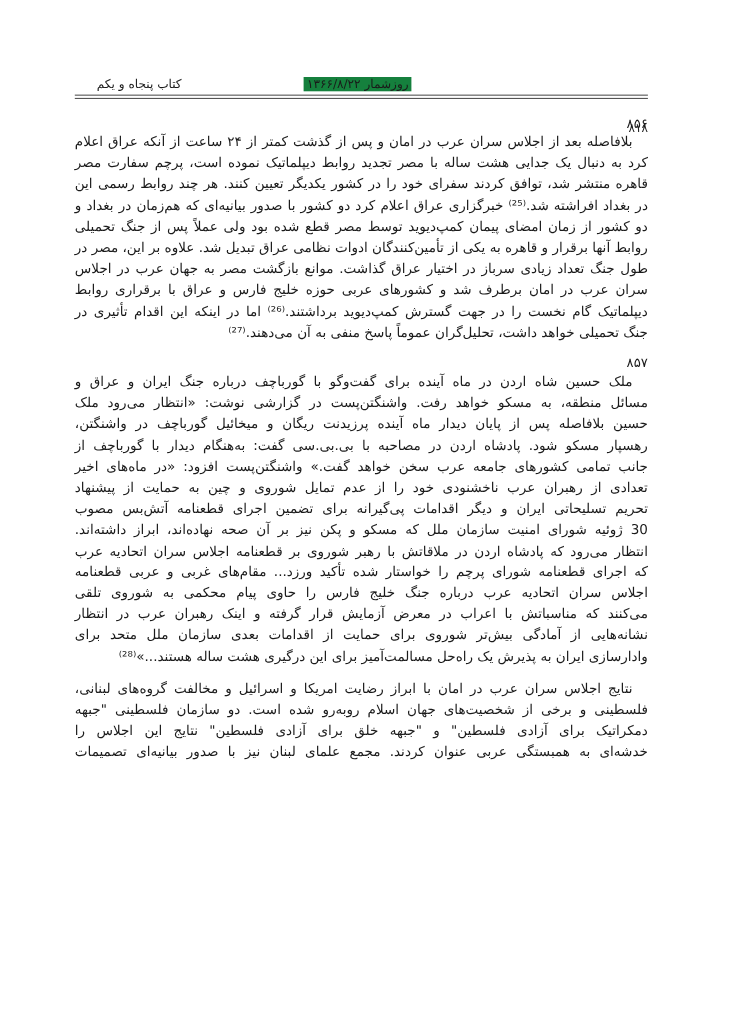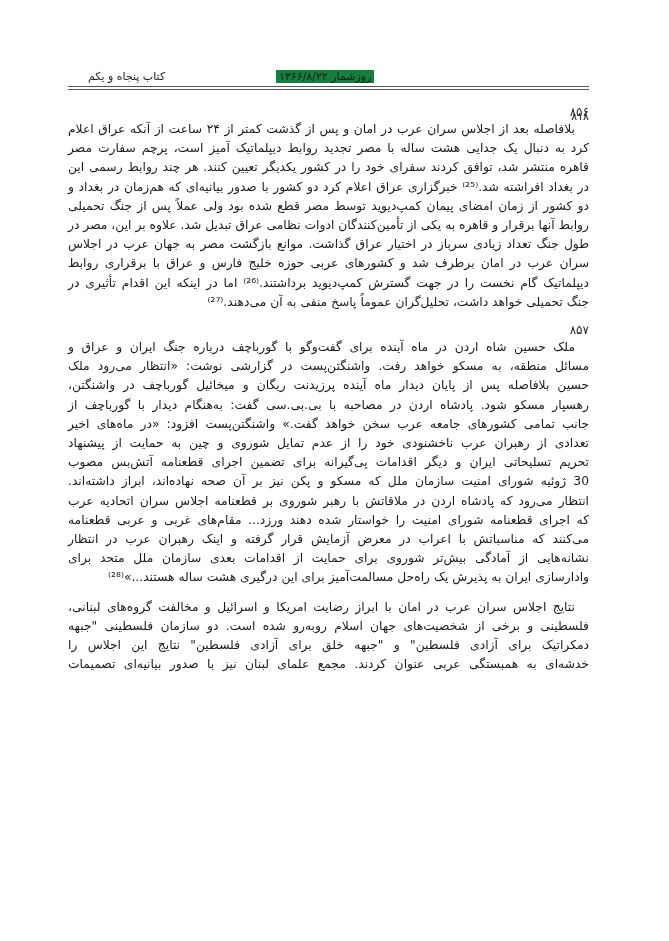--- a/index.html
+++ b/index.html
@@ -25,21 +25,21 @@
   <span class="hdr-left" style="left:88px;">کتاب پنجاه و یکم</span>
   <div style="position:absolute; left:68px; top:86px; width:521px; border-top:1px solid #555;"></div>
   <div style="position:absolute; left:68px; top:89px; width:521px; border-top:1px solid #555;"></div>
 </div>
 
 <div class="page">
   <div class="entry">
     <p class="entry-num">۸۵۶</p>
     <div class="para">
       <span class="line first">بلافاصله بعد از اجلاس سران عرب در امان و پس از گذشت کمتر از ۲۴ ساعت از آنکه عراق اعلام</span>
-      <span class="line">کرد به دنبال یک جدایی هشت ساله با مصر تجدید روابط دیپلماتیک آمیز است، پرچم سفارت مصر</span>
+      <span class="line">کرد به دنبال یک جدایی هشت ساله با مصر تجدید روابط دیپلماتیک نموده است، پرچم سفارت مصر</span>
       <span class="line">قاهره منتشر شد، توافق کردند سفرای خود را در کشور یکدیگر تعیین کنند. هر چند روابط رسمی این</span>
       <span class="line">در بغداد افراشته شد.⁽²⁵⁾ خبرگزاری عراق اعلام کرد دو کشور با صدور بیانیه‌ای که هم‌زمان در بغداد و</span>
       <span class="line">دو کشور از زمان امضای پیمان کمپ‌دیوید توسط مصر قطع شده بود ولی عملاً پس از جنگ تحمیلی</span>
       <span class="line">روابط آنها برقرار و قاهره به یکی از تأمین‌کنندگان ادوات نظامی عراق تبدیل شد. علاوه بر این، مصر در</span>
       <span class="line">طول جنگ تعداد زیادی سرباز در اختیار عراق گذاشت. موانع بازگشت مصر به جهان عرب در اجلاس</span>
       <span class="line">سران عرب در امان برطرف شد و کشورهای عربی حوزه خلیج فارس و عراق با برقراری روابط</span>
       <span class="line">دیپلماتیک گام نخست را در جهت گسترش کمپ‌دیوید برداشتند.⁽²⁶⁾ اما در اینکه این اقدام تأثیری در</span>
       <span class="line last">جنگ تحمیلی خواهد داشت، تحلیل‌گران عموماً پاسخ منفی به آن می‌دهند.⁽²⁷⁾</span>
     </div>
   </div>
@@ -49,21 +49,22 @@
     <div class="para">
       <span class="line first">ملک حسین شاه اردن در ماه آینده برای گفت‌وگو با گورباچف درباره جنگ ایران و عراق و</span>
       <span class="line">مسائل منطقه، به مسکو خواهد رفت. واشنگتن‌پست در گزارشی نوشت: «انتظار می‌رود ملک</span>
       <span class="line">حسین بلافاصله پس از پایان دیدار ماه آینده پرزیدنت ریگان و میخائیل گورباچف در واشنگتن،</span>
       <span class="line">رهسپار مسکو شود. پادشاه اردن در مصاحبه با بی.بی.سی گفت: به‌هنگام دیدار با گورباچف از</span>
       <span class="line">جانب تمامی کشورهای جامعه عرب سخن خواهد گفت.» واشنگتن‌پست افزود: «در ماه‌های اخیر</span>
       <span class="line">تعدادی از رهبران عرب ناخشنودی خود را از عدم تمایل شوروی و چین به حمایت از پیشنهاد</span>
       <span class="line">تحریم تسلیحاتی ایران و دیگر اقدامات پی‌گیرانه برای تضمین اجرای قطعنامه آتش‌بس مصوب</span>
       <span class="line">30 ژوئیه شورای امنیت سازمان ملل که مسکو و پکن نیز بر آن صحه نهاده‌اند، ابراز داشته‌اند.</span>
       <span class="line">انتظار می‌رود که پادشاه اردن در ملاقاتش با رهبر شوروی بر قطعنامه اجلاس سران اتحادیه عرب</span>
-      <span class="line">که اجرای قطعنامه شورای امنیت را خواستار شده دهند ورزد... مقام‌های غربی و عربی قطعنامه</span>
+      <span class="line">که اجرای قطعنامه شورای پرچم را خواستار شده تأکید ورزد... مقام‌های غربی و عربی قطعنامه</span>
+      <span class="line">اجلاس سران اتحادیه عرب درباره جنگ خلیج فارس را حاوی پیام محکمی به شوروی تلقی</span>
       <span class="line">می‌کنند که مناسباتش با اعراب در معرض آزمایش قرار گرفته و اینک رهبران عرب در انتظار</span>
       <span class="line">نشانه‌هایی از آمادگی بیش‌تر شوروی برای حمایت از اقدامات بعدی سازمان ملل متحد برای</span>
       <span class="line last">وادارسازی ایران به پذیرش یک راه‌حل مسالمت‌آمیز برای این درگیری هشت ساله هستند...»⁽²⁸⁾</span>
     </div>
   </div>
 
   <div class="entry">
     <div class="para">
       <span class="line first">نتایج اجلاس سران عرب در امان با ابراز رضایت امریکا و اسرائیل و مخالفت گروه‌های لبنانی،</span>
       <span class="line">فلسطینی و برخی از شخصیت‌های جهان اسلام روبه‌رو شده است. دو سازمان فلسطینی "جبهه</span>

